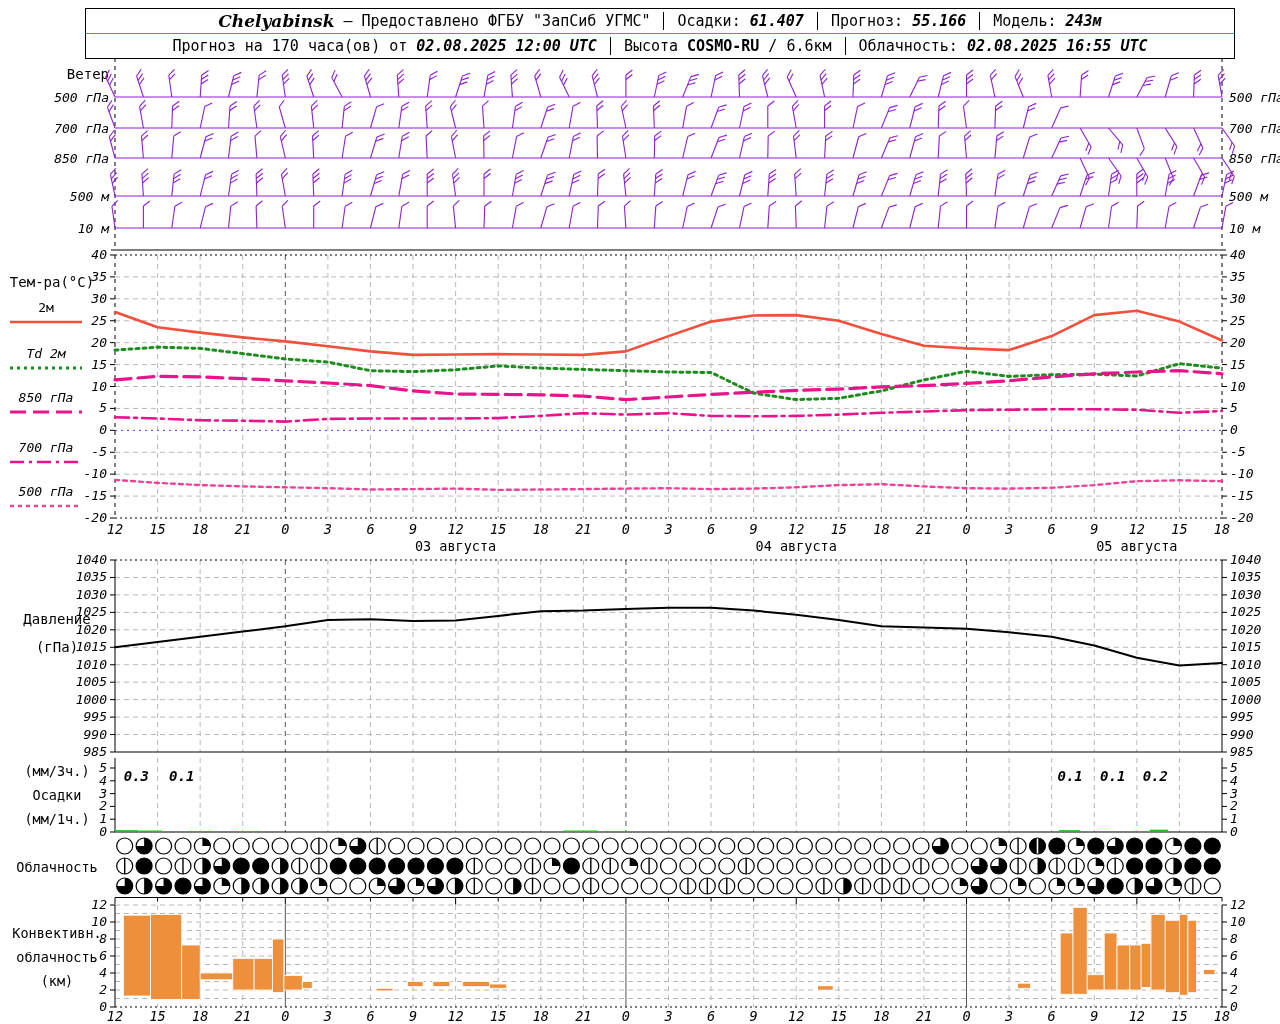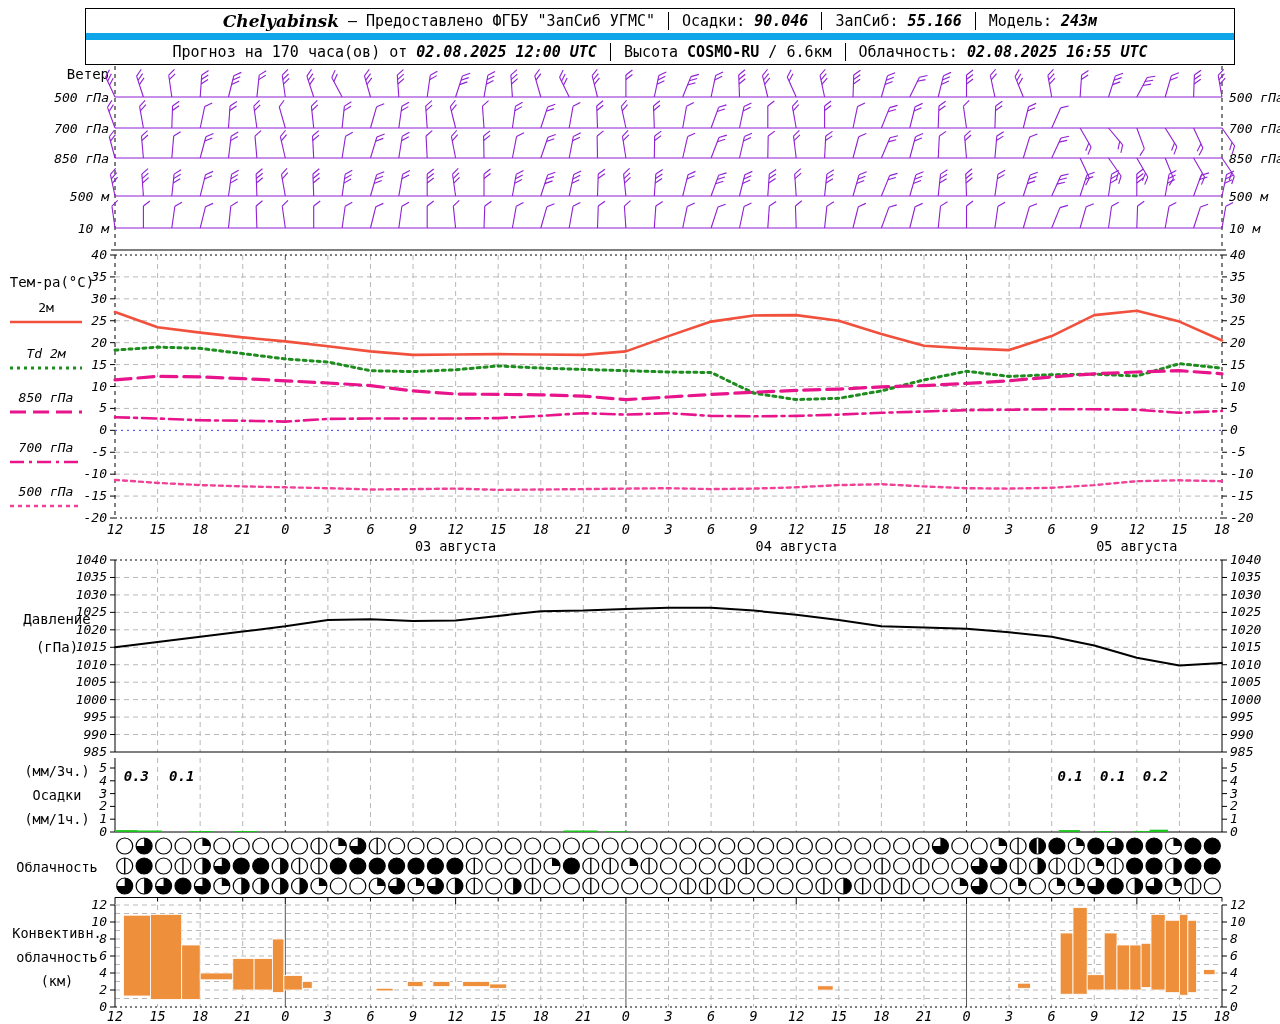--- a/index.html
+++ b/index.html
@@ -1,40 +1,40 @@
 <!DOCTYPE html>
 <html><head>
 <meta charset="utf-8">
 <style>
   html,body{margin:0;padding:0;background:#fff;}
   #stage{position:relative;width:1280px;height:1024px;background:#fff;overflow:hidden;
          font-family:"DejaVu Sans Mono","Liberation Mono",monospace;color:#000;}
   #hdr{position:absolute;left:85px;top:8px;width:1148px;border:1px solid #000;background:#fff;}
   .hrow{display:flex;align-items:center;justify-content:center;gap:9px;height:24px;font-size:15px;white-space:nowrap;}
-  .hrow.first{border-bottom:7px solid #0ea5e9;}
+  .hrow.first{border-bottom:1px solid #0ea5e9;}
   .station{font-family:"DejaVu Serif","Liberation Serif",serif;font-style:italic;font-weight:bold;font-size:17px;}
   .val{font-style:italic;font-weight:bold;}
   .mdl{font-weight:bold;}
   .sep{display:inline-block;width:1px;height:18px;background:#000;margin:0 4px;}
   svg text{font-family:"DejaVu Sans Mono","Liberation Mono",monospace;}
 </style>
 </head>
 <body>
 
 <div id="stage">
   <div id="hdr">
     <div class="hrow first">
       <span class="station">Chelyabinsk</span>
       <span>—</span>
       <span>Предоставлено ФГБУ "ЗапСиб УГМС"</span>
       <span class="sep"></span>
       <span>Осадки:</span>
-      <span class="val">90.046</span>
+      <span class="val">61.407</span>
       <span class="sep"></span>
-      <span>ЗапСиб:</span>
+      <span>Прогноз:</span>
       <span class="val">55.166</span>
       <span class="sep"></span>
       <span>Модель:</span>
       <span class="val">243м</span>
     </div>
     <div class="hrow">
       <span>Прогноз на 170 часа(ов) от</span>
       <span class="val">02.08.2025 12:00 UTC</span>
       <span class="sep"></span>
       <span>Высота</span>

